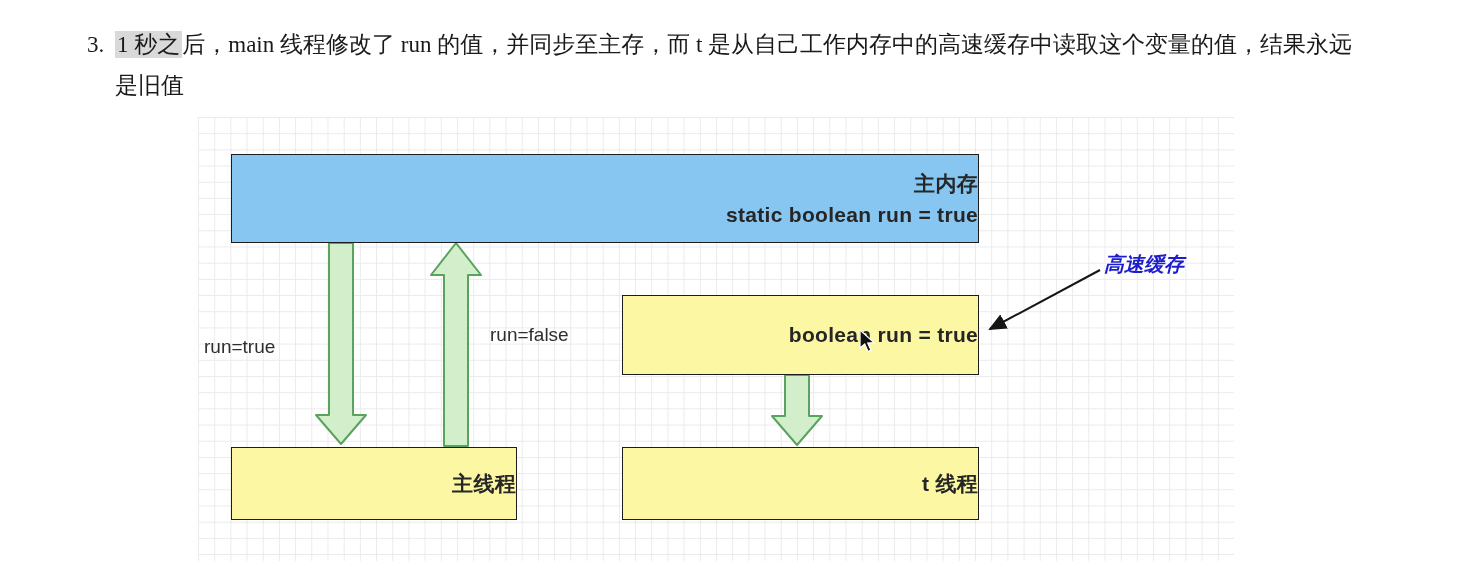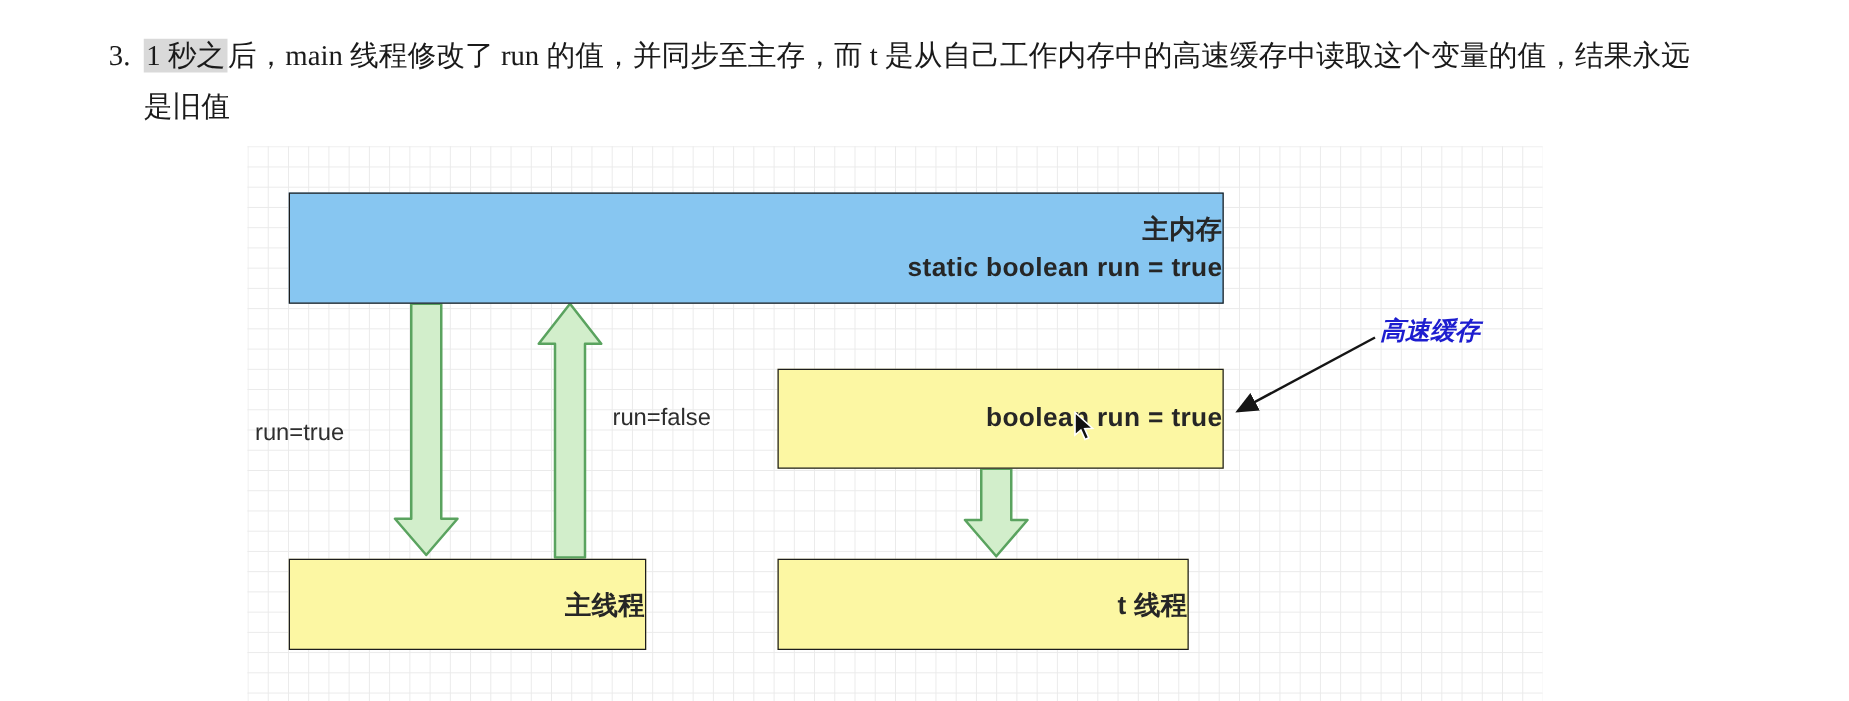--- a/index.html
+++ b/index.html
@@ -31,21 +31,21 @@
     position:absolute; border:1.5px solid #1d1d1d;
     display:flex; flex-direction:column; align-items:flex-end; justify-content:center;
     font-weight:bold; color:var(--box-text,#262626);
     font-size:21px; text-align:center; letter-spacing:0.3px; z-index:3;
   }
   .box.blue   { background:var(--memory-fill,#87c6f1); }
   .box.yellow { background:var(--thread-fill,#fcf7a3); }
   #main-memory { left:231px; top:154px; width:748px; height:89px; line-height:31px; }
   #cache-box   { left:622px; top:295px; width:357px; height:80px; }
   #main-thread { left:231px; top:447px; width:286px; height:73px; }
-  #t-thread    { left:622px; top:447px; width:329px; height:73px; }
+  #t-thread    { left:622px; top:447px; width:357px; height:73px; }
 
   
   .arrow-label {
     position:absolute; font-weight:normal; font-size:19px;
     color:var(--label-text,#2e2e2e); z-index:4;
   }
   #label-run-true  { left:204px; top:336px; }
   #label-run-false { left:474px; top:324px;margin-left:16px; }
   #cache-annotation {
     position:absolute; left:1104px; top:251px; z-index:4;

